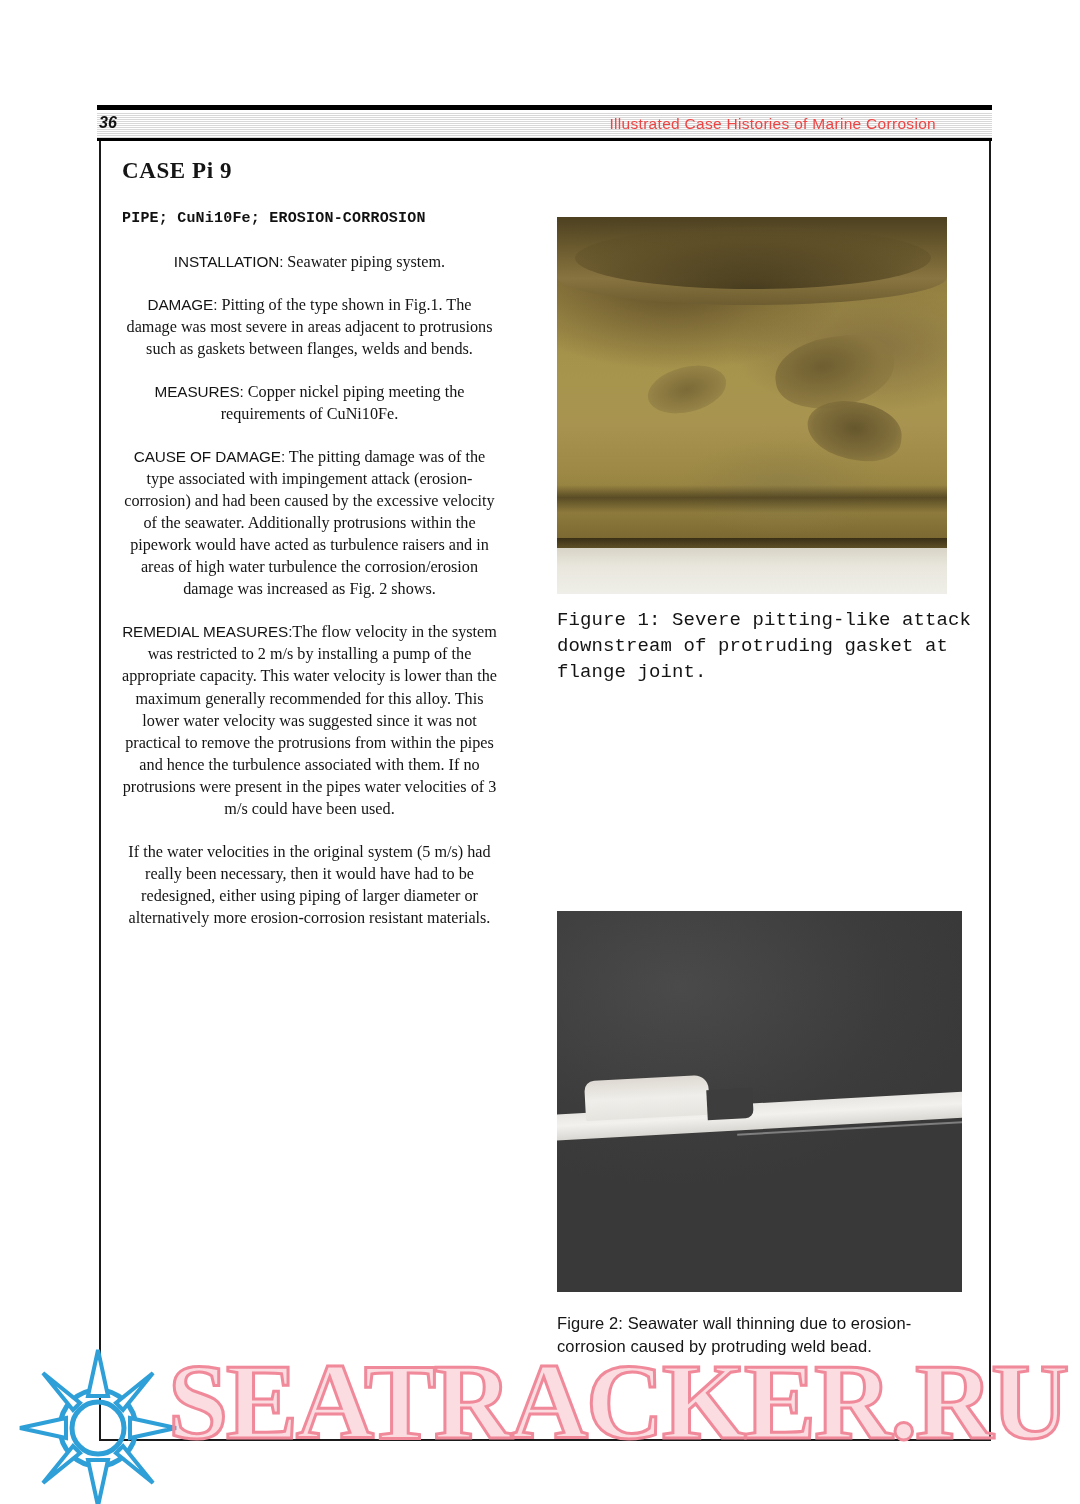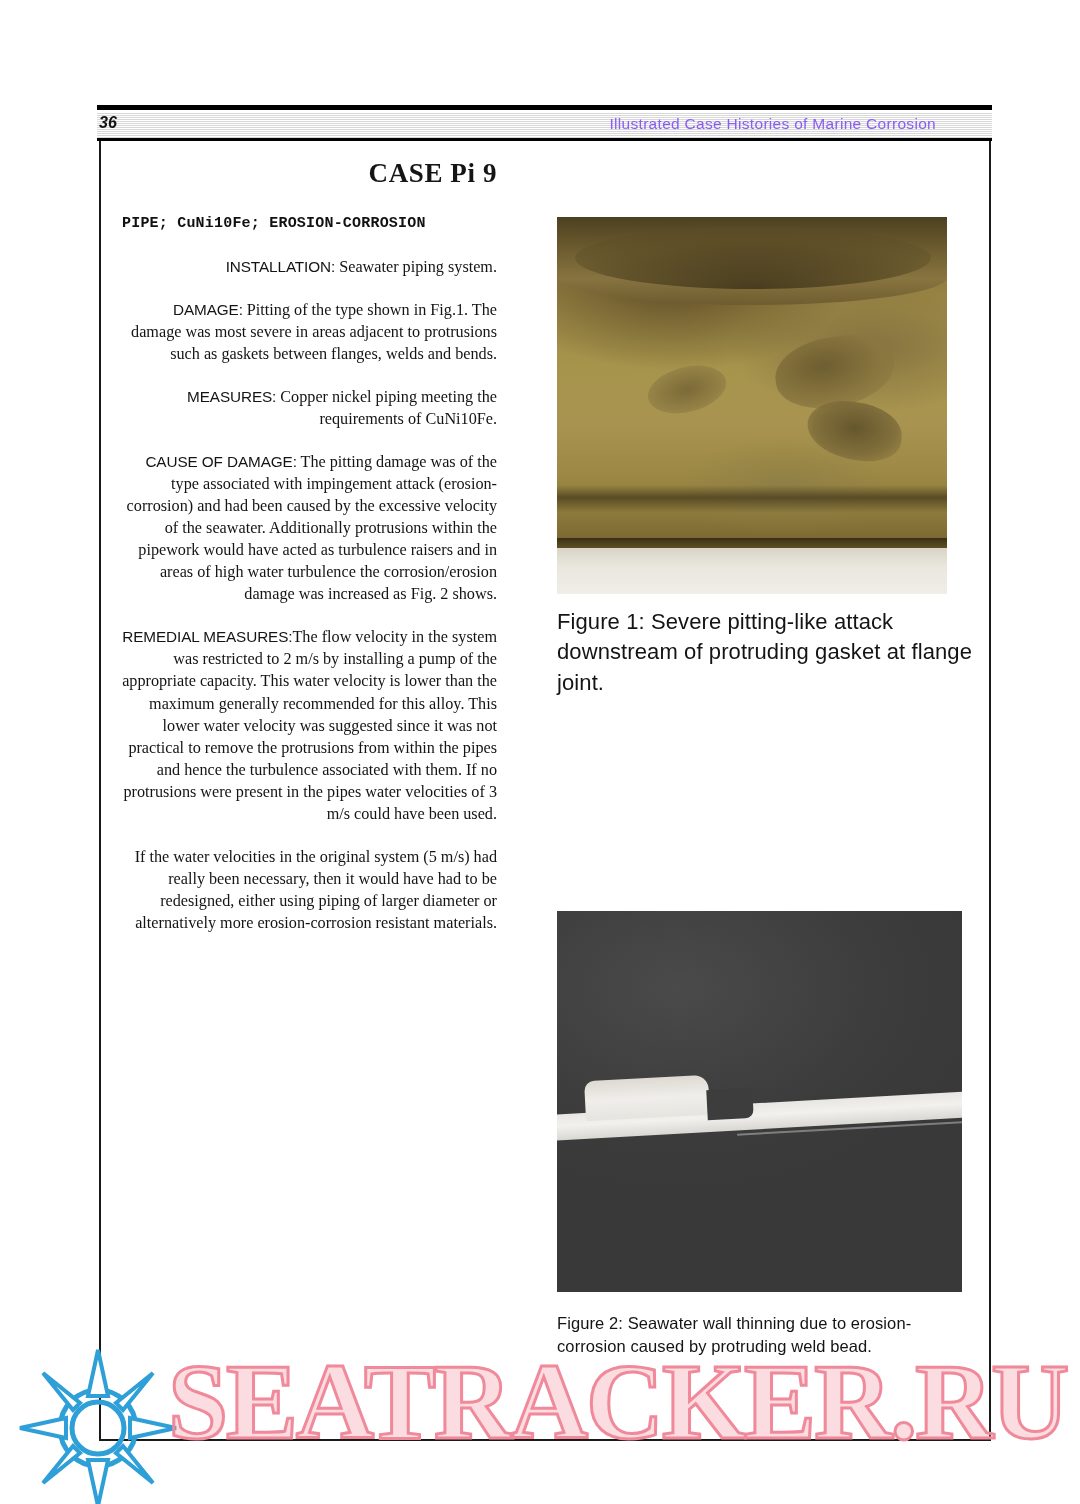--- a/index.html
+++ b/index.html
@@ -51,21 +51,21 @@
     font-style: italic;
     font-size: 16px;
     color: #111;
     letter-spacing: 0px;
   }
   .header-title {
     position: absolute;
     right: 92px; top: 115px;
     font-family: "Liberation Sans", sans-serif;
     font-size: 15.5px;
-    color: #8b5cf6;
+    color: #ef4444;
     letter-spacing: 0.3px;
     white-space: nowrap;
   }
 
   
   .frame-left {
     position: absolute;
     left: 99px; top: 141px;
     width: 2px; height: 1300px;
     background: #1a1a1a;
@@ -84,40 +84,39 @@
   }
 
   
   .col-left {
     position: absolute;
     left: 122px; top: 158px;
     width: 375px;
   }
   .case-title {
     font-family: "Liberation Serif", serif;
-    font-size: 27px;
+    font-size: 23px;
     letter-spacing: 0.6px;
     margin: 0 0 26px 0;
     color: #151515;
-    text-align: right;
   }
   .subtitle {
     font-family: Liberation Mono, monospace;
     font-weight: bold;
     font-size: 15px;
     letter-spacing: 0.2px;
     margin: 0 0 24px 0;
     color: #111;
   }
   p.body {
     font-family: "Liberation Serif", serif;
     font-size: 16.2px;
     line-height: 1.36;
     margin: 0 0 21px 0;
-    text-align: right;
+    text-align: center;
     color: #141414;
   }
   p.body .lead {
     font-family: "Liberation Sans", sans-serif;
     font-size: 15.3px;
     letter-spacing: -0.1px;
   }
 
   
   .fig1 {
@@ -191,22 +190,22 @@
   .fig1 .base-shadow {
     position: absolute;
     left: 0; bottom: 40px; width: 100%; height: 16px;
     background: linear-gradient(to bottom, rgba(20,16,6,0.65), rgba(20,16,6,0));
   }
 
   .fig1-caption {
     position: absolute;
     left: 557px; top: 607px;
     width: 420px;
-    font-family: Liberation Sans, sans-serif;
-    font-size: 22px;
+    font-family: Liberation Mono, monospace;
+    font-size: 19px;
     line-height: 1.38;
     color: #141414;
     letter-spacing: 0.1px;
   }
 
   .fig2 {
     position: absolute;
     left: 557px; top: 911px;
     width: 405px; height: 381px;
     background: #3f3f3f;

